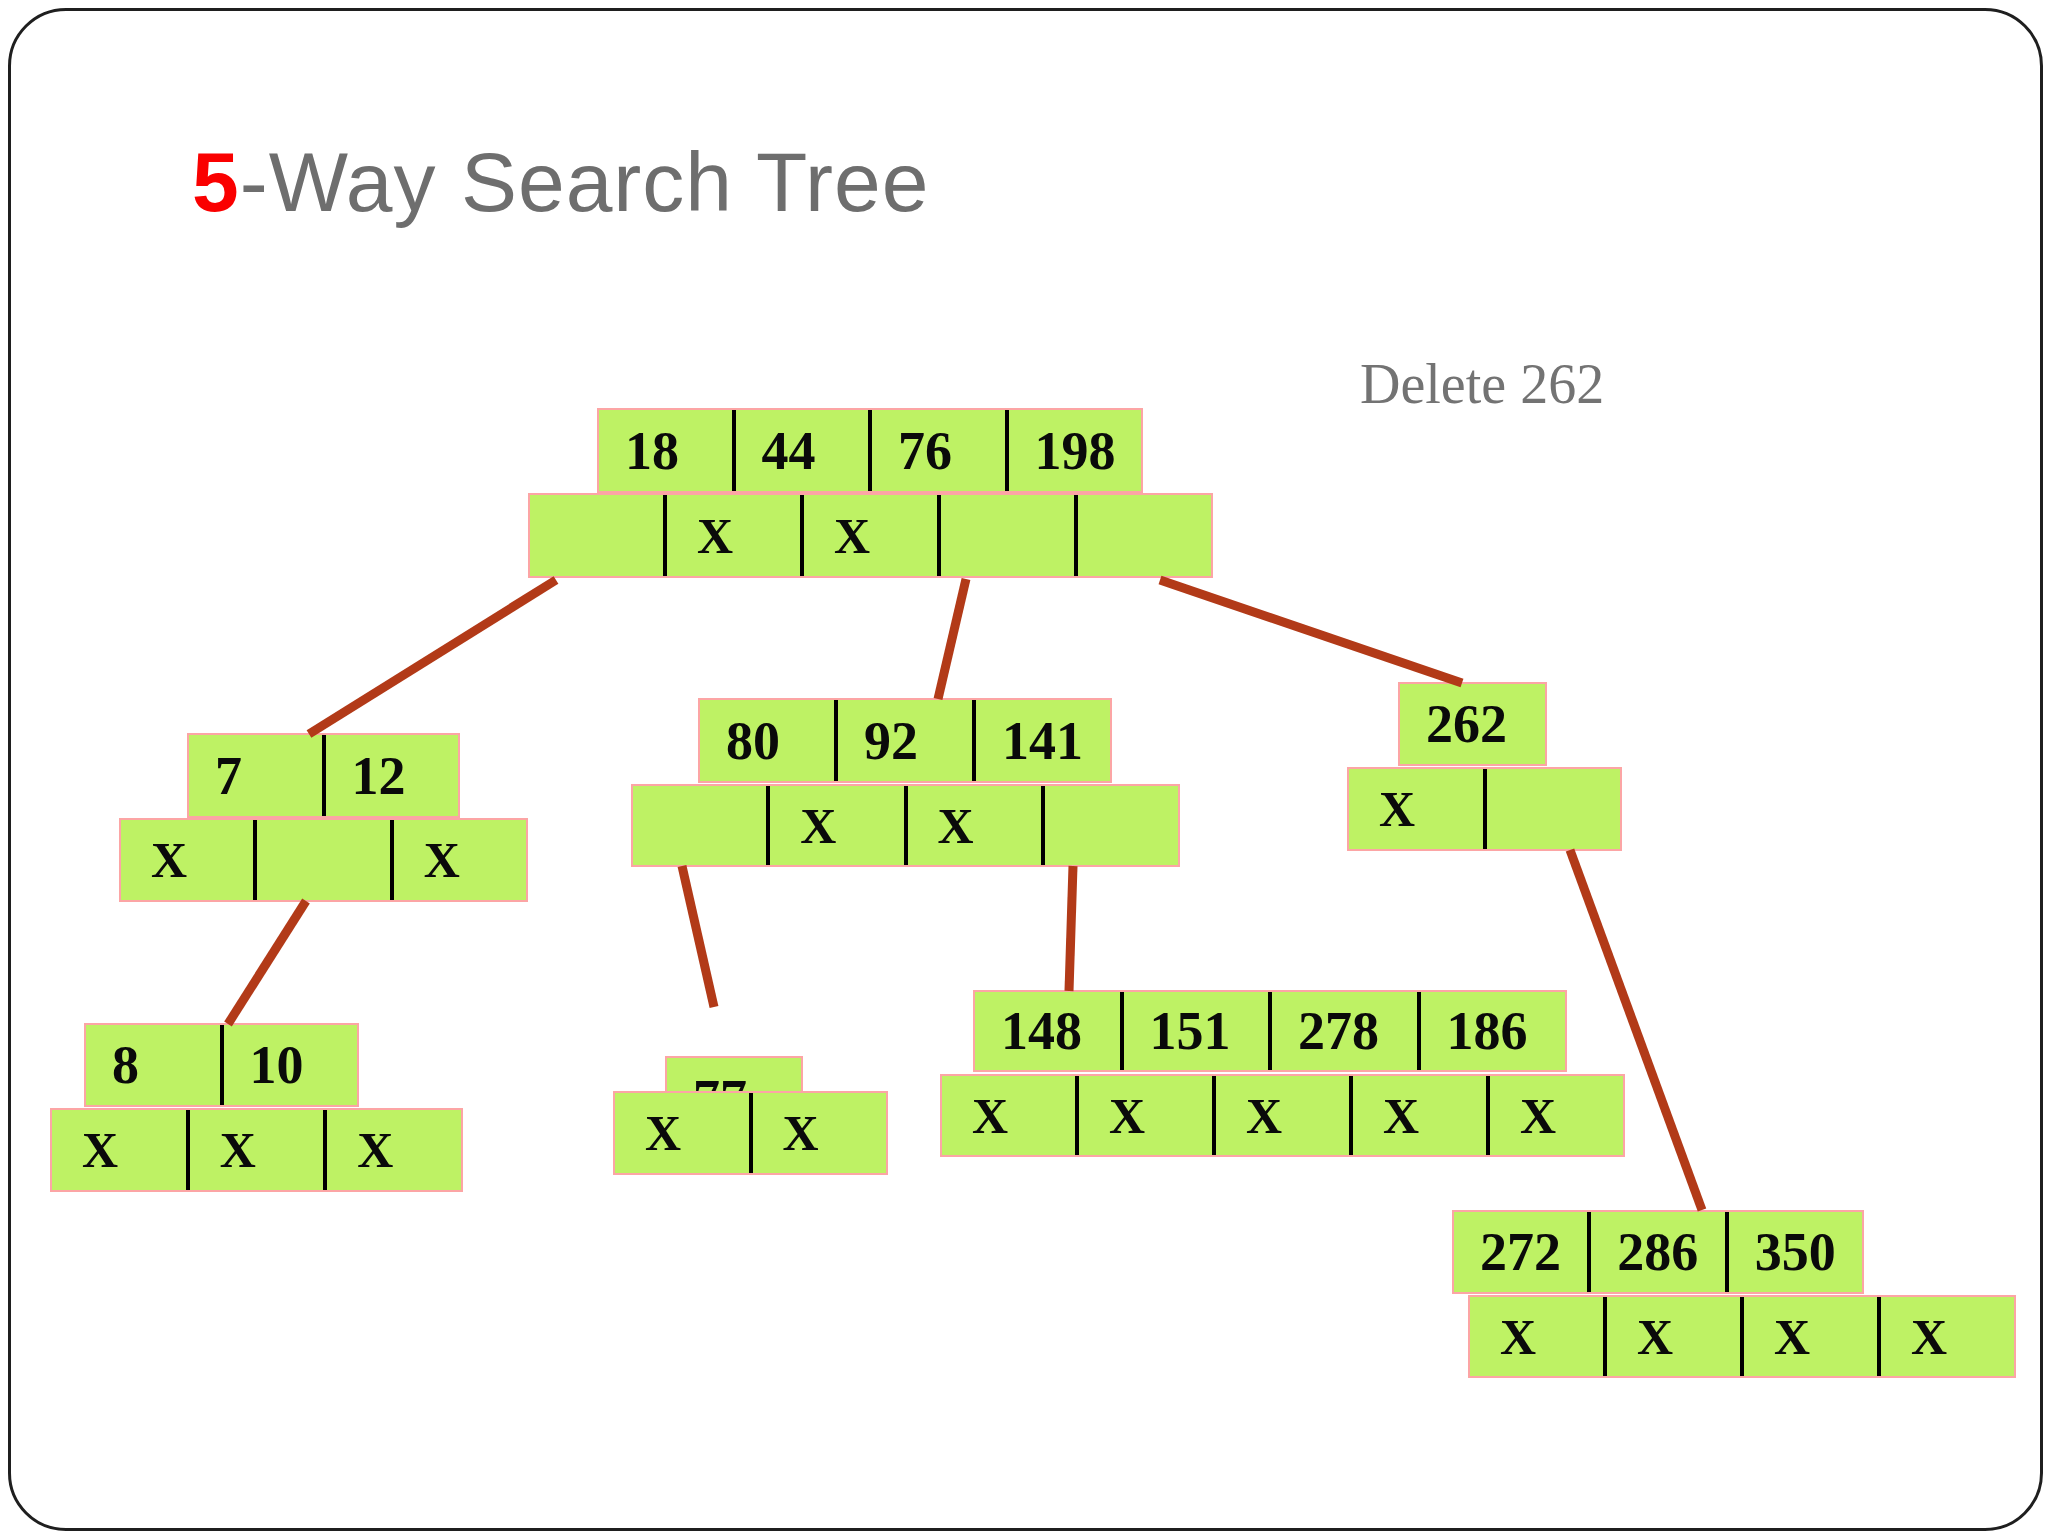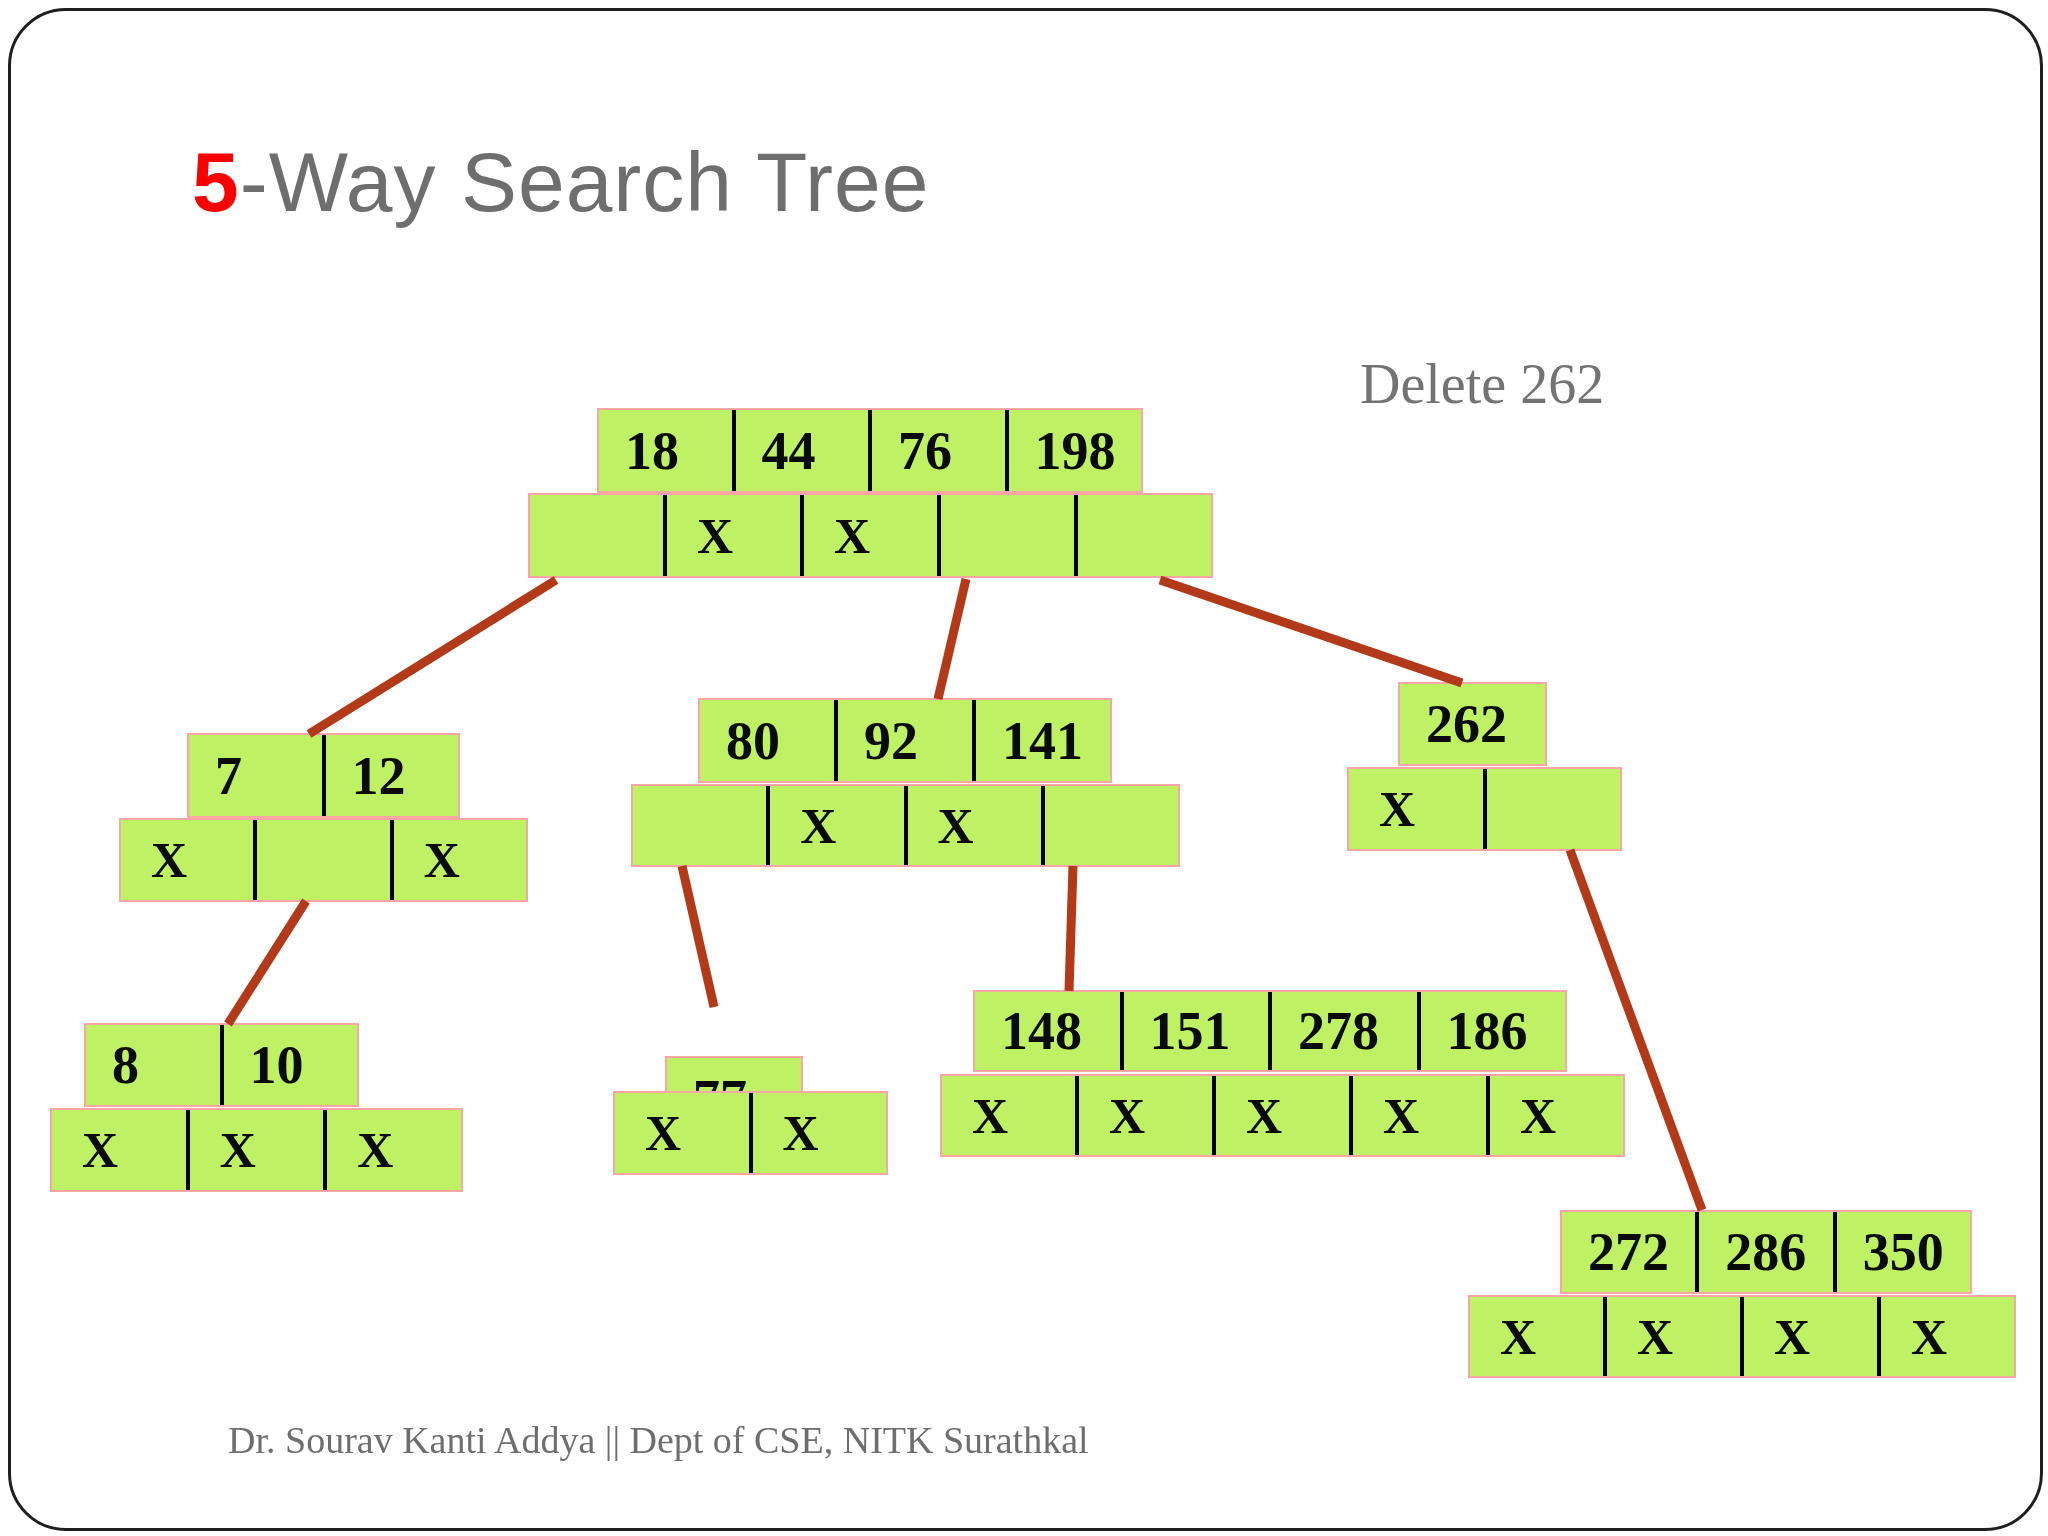--- a/index.html
+++ b/index.html
@@ -214,21 +214,21 @@
         <div class="node-row pointer-row" style="left: 1347px; top: 767px; width: 275px; height: 84px;">
           <div class="cell">
             <span class="cell-label">X</span>
           </div>
           <div class="cell">
             <span class="cell-label"></span>
           </div>
         </div>
       </div>
       <div>
-        <div class="node-row key-row" style="left: 1560px; top: 1210px; width: 412px; height: 84px;">
+        <div class="node-row key-row" style="left: 1452px; top: 1210px; width: 412px; height: 84px;">
           <div class="cell">
             <span class="cell-label">272</span>
           </div>
           <div class="cell">
             <span class="cell-label">286</span>
           </div>
           <div class="cell">
             <span class="cell-label">350</span>
           </div>
         </div>
@@ -252,14 +252,13 @@
   <svg id="edges" viewBox="0 0 2048 1536" xmlns="http://www.w3.org/2000/svg">
       <line x1="556" y1="580" x2="309" y2="734" stroke="#b23a18" stroke-width="9" stroke-linecap="butt"></line>
       <line x1="966" y1="579" x2="938" y2="699" stroke="#b23a18" stroke-width="9" stroke-linecap="butt"></line>
       <line x1="1160" y1="580" x2="1462" y2="683" stroke="#b23a18" stroke-width="9" stroke-linecap="butt"></line>
       <line x1="306" y1="901" x2="228" y2="1024" stroke="#b23a18" stroke-width="9" stroke-linecap="butt"></line>
       <line x1="682" y1="866" x2="714" y2="1007" stroke="#b23a18" stroke-width="9" stroke-linecap="butt"></line>
       <line x1="1073" y1="866" x2="1069" y2="991" stroke="#b23a18" stroke-width="9" stroke-linecap="butt"></line>
       <line x1="1570" y1="850" x2="1702" y2="1210" stroke="#b23a18" stroke-width="9" stroke-linecap="butt"></line>
     </svg>
 
-  <div class="footer" style="color: rgb(110, 110, 110);">Dr. Sourav Kanti Addya || Dept of CSE, NITK Surathkal</div>
 </div>
 
 </body></html>

